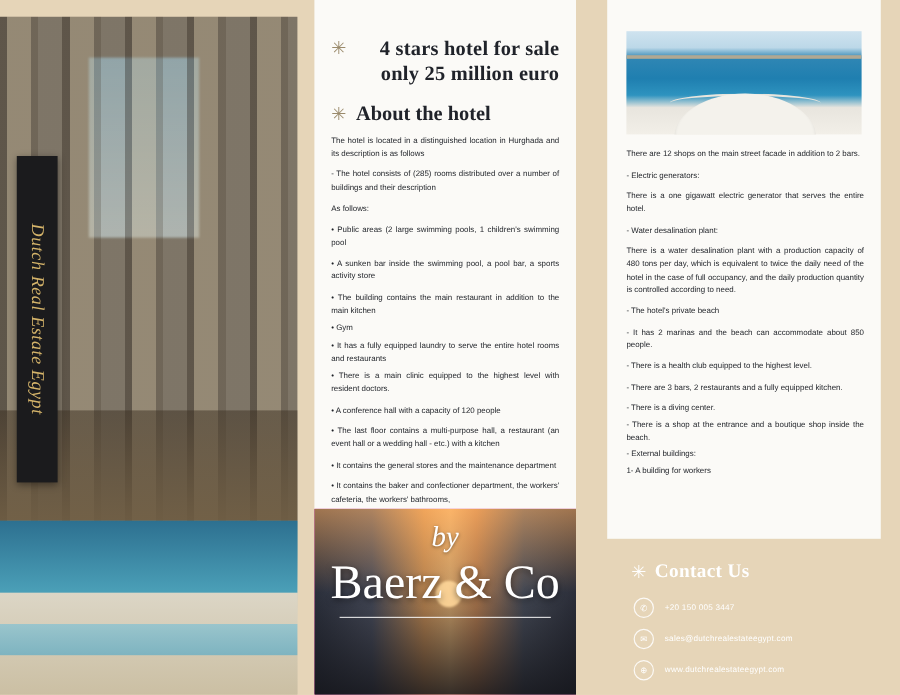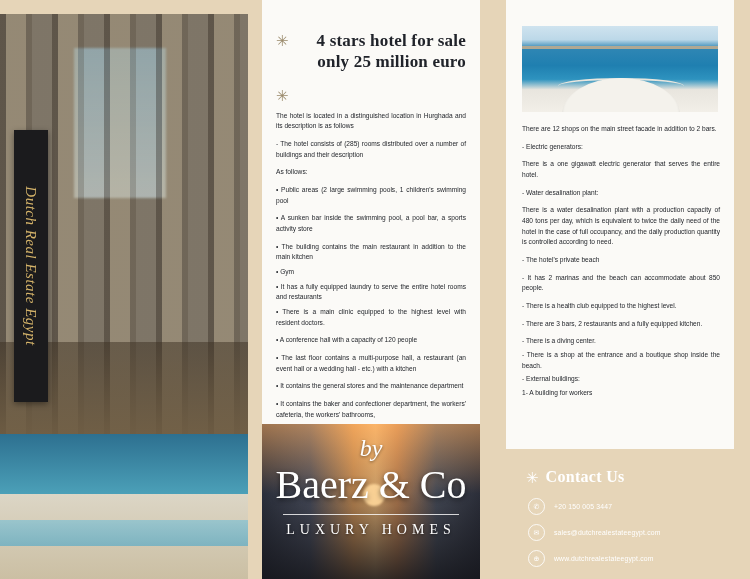--- a/index.html
+++ b/index.html
@@ -353,20 +353,21 @@
   </div>
 
   <div class="mid-col">
     <div class="mid-inner">
       <div class="head-row">
         <span class="floral">✳</span>
         <h1 class="title">4 stars hotel for sale only 25 million euro</h1>
       </div>
       <div class="head-row about">
         <span class="floral">✳</span>
+        <h2 class="subtitle">About the hotel</h2>
       </div>
       <div class="body-text">
         <p>The hotel is located in a distinguished location in Hurghada and its description is as follows</p>
         <p>- The hotel consists of (285) rooms distributed over a number of buildings and their description</p>
         <p>As follows:</p>
         <p>• Public areas (2 large swimming pools, 1 children's swimming pool</p>
         <p>• A sunken bar inside the swimming pool, a pool bar, a sports activity store</p>
         <p class="tight">• The building contains the main restaurant in addition to the main kitchen</p>
         <p class="tight">• Gym</p>
         <p class="tight">• It has a fully equipped laundry to serve the entire hotel rooms and restaurants</p>
@@ -424,17 +425,16 @@
     </div>
   </div>
 
   <div class="logo-card">
     <div class="logo-photo"></div>
     <div class="logo-sun"></div>
     <div class="logo-text">
       <div class="logo-by">by</div>
       <div class="logo-name">Baerz &amp; Co</div>
       <div class="logo-rule"></div>
-      <div class="logo-sub">LUXURY HOMES</div>
     </div>
   </div>
 
 </div>
 
 </body></html>

